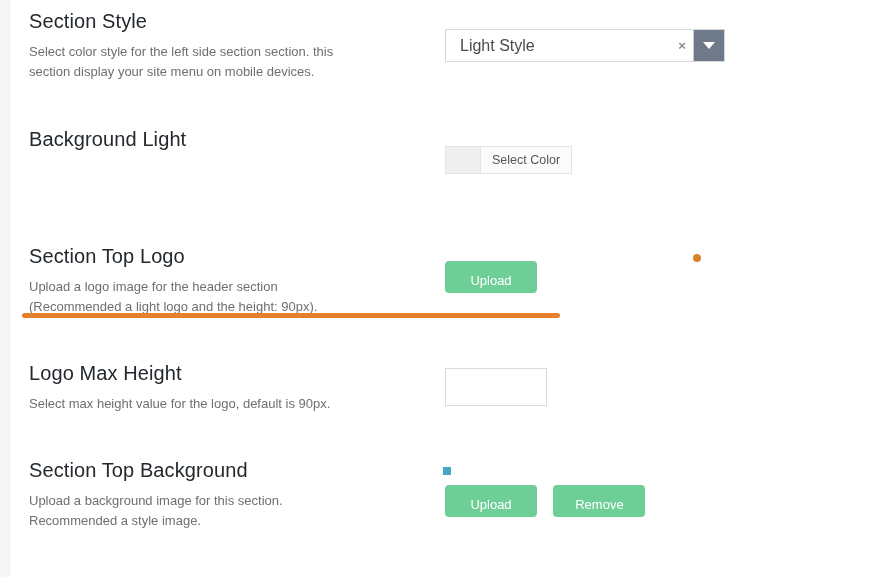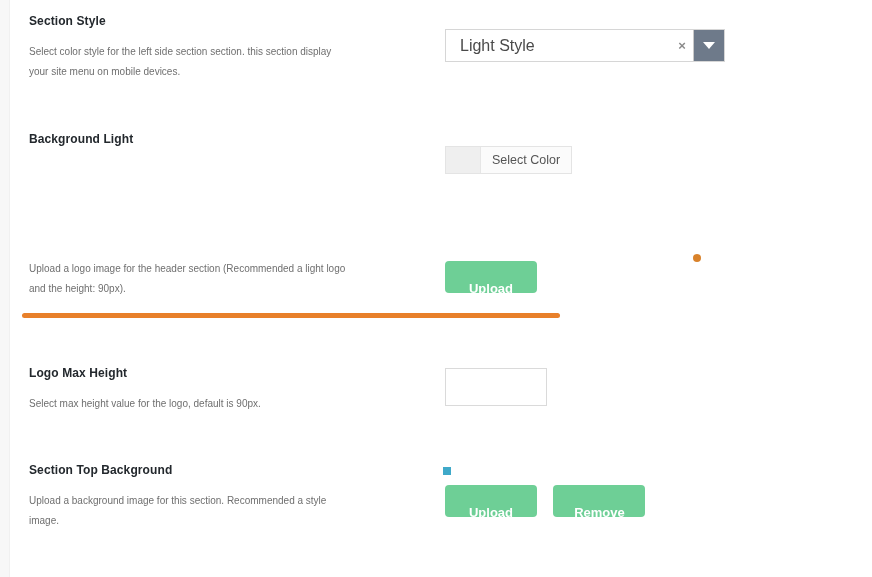--- a/index.html
+++ b/index.html
@@ -42,31 +42,31 @@
   }
 
   .row-left {
     position: absolute;
     left: 29px;
     top: 0;
     width: 400px;
   }
 
   .row-title {
-    font-size: 12px;
-    font-weight: bold;
+    font-size: 20px;
+    font-weight: normal;
     color: #23282d;
     letter-spacing: 0.1px;
     line-height: 18px;
     margin: 0;
     white-space: nowrap;
   }
 
   .row-desc {
-    font-size: 10px;
+    font-size: 13px;
     color: #6f6f6f;
     line-height: 19.5px;
     margin: 12px 0 0 0;
     max-width: 320px;
   }
 
   .row-right {
     position: absolute;
     left: 445px;
     top: 0;
@@ -143,24 +143,24 @@
     white-space: nowrap;
     cursor: pointer;
   }
 
   
   .btn-green {
     display: inline-block;
     background: #6ecf96;
     color: #ffffff;
     font-size: 13px;
-    font-weight: bold;
+    font-weight: normal;
     border: none;
     border-radius: 4px;
-    padding: 12px;
+    padding: 4px;
     width: 92px;
     height: 32px;
     line-height: 32px;
     text-align: center;
     cursor: pointer;
     font-family: "Liberation Sans", sans-serif;
     vertical-align: top;
   }
   .btn-green + .btn-green {
     margin-left: 12px;
@@ -238,20 +238,21 @@
     <div class="row-right" style="top:16px;">
       <div class="colorpick">
         <div class="colorpick-swatch"></div>
         <div class="colorpick-label">Select Color</div>
       </div>
     </div>
   </div>
 
   <div class="row" style="top:247px;">
     <div class="row-left">
+      <div class="row-title">Section Top Logo</div>
       <div class="row-desc">Upload a logo image for the header section (Recommended a light logo and the height: 90px).</div>
     </div>
     <div class="row-right" style="top:14px;">
       <button class="btn-green">Upload</button>
     </div>
   </div>
 
   <div class="row" style="top:364px;">
     <div class="row-left">
       <div class="row-title">Logo Max Height</div>

